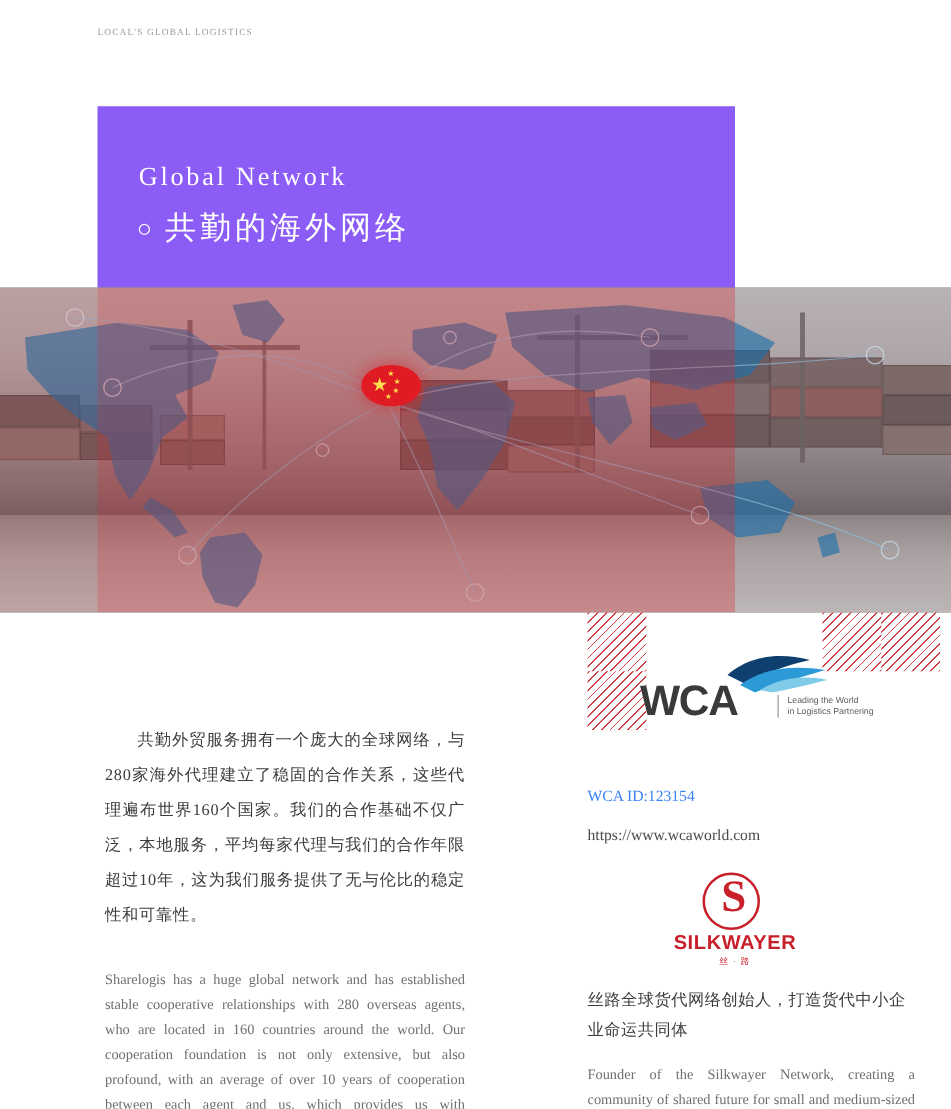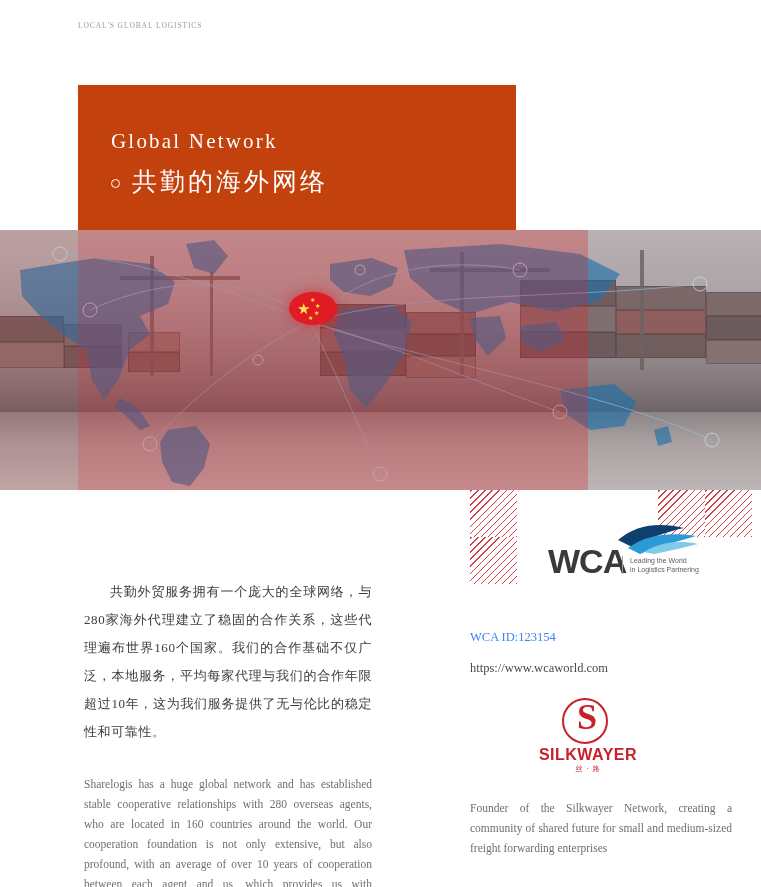--- a/index.html
+++ b/index.html
@@ -35,23 +35,23 @@
     letter-spacing: 0.9px;
     margin-top: 3px;
     white-space: nowrap;
   }
 
   
   .title-block {
     position: absolute;
     left: 78px;
     top: 85px;
-    width: 438px;
+    width: 510px;
     height: 147px;
-    background: #c2410c;
+    background: #8b5cf6;
   }
   .title-en {
     position: absolute;
     left: 33px;
     top: 44px;
     font-family: "Liberation Serif", serif;
     font-size: 21px;
     letter-spacing: 2.2px;
     color: #ffffff;
   }
@@ -219,21 +219,20 @@
   }
 
   
   .wca-block { position: relative; height: 100px; }
   .wca-logo {
     position: absolute;
     left: 42px;
     top: 16px;
     display: flex;
     align-items: flex-end;
-    margin-left: 36px;
   }
   .wca-word {
     font-family: "Liberation Sans", sans-serif;
     font-weight: bold;
     font-size: 34px;
     letter-spacing: -1px;
     color: #3a3a3a;
     line-height: 0.9;
   }
   .wca-bird { position: absolute; left: 66px; top: -26px; }
@@ -475,14 +474,15 @@
   <div class="wca-url">https://www.wcaworld.com</div>
 
   <div class="silk-block">
     <div class="silk-mark">
       <div class="silk-s">S</div>
     </div>
     <div class="silk-name">SILKWAYER</div>
     <div class="silk-sub">丝 · 路</div>
   </div>
 
+  <div class="silk-cn">丝路全球货代网络创始人，打造货代中小企业命运共同体</div>
   <div class="silk-en">Founder of the Silkwayer Network, creating a community of shared future for small and medium-sized freight forwarding enterprises</div>
 </div>
 
 </body></html>

